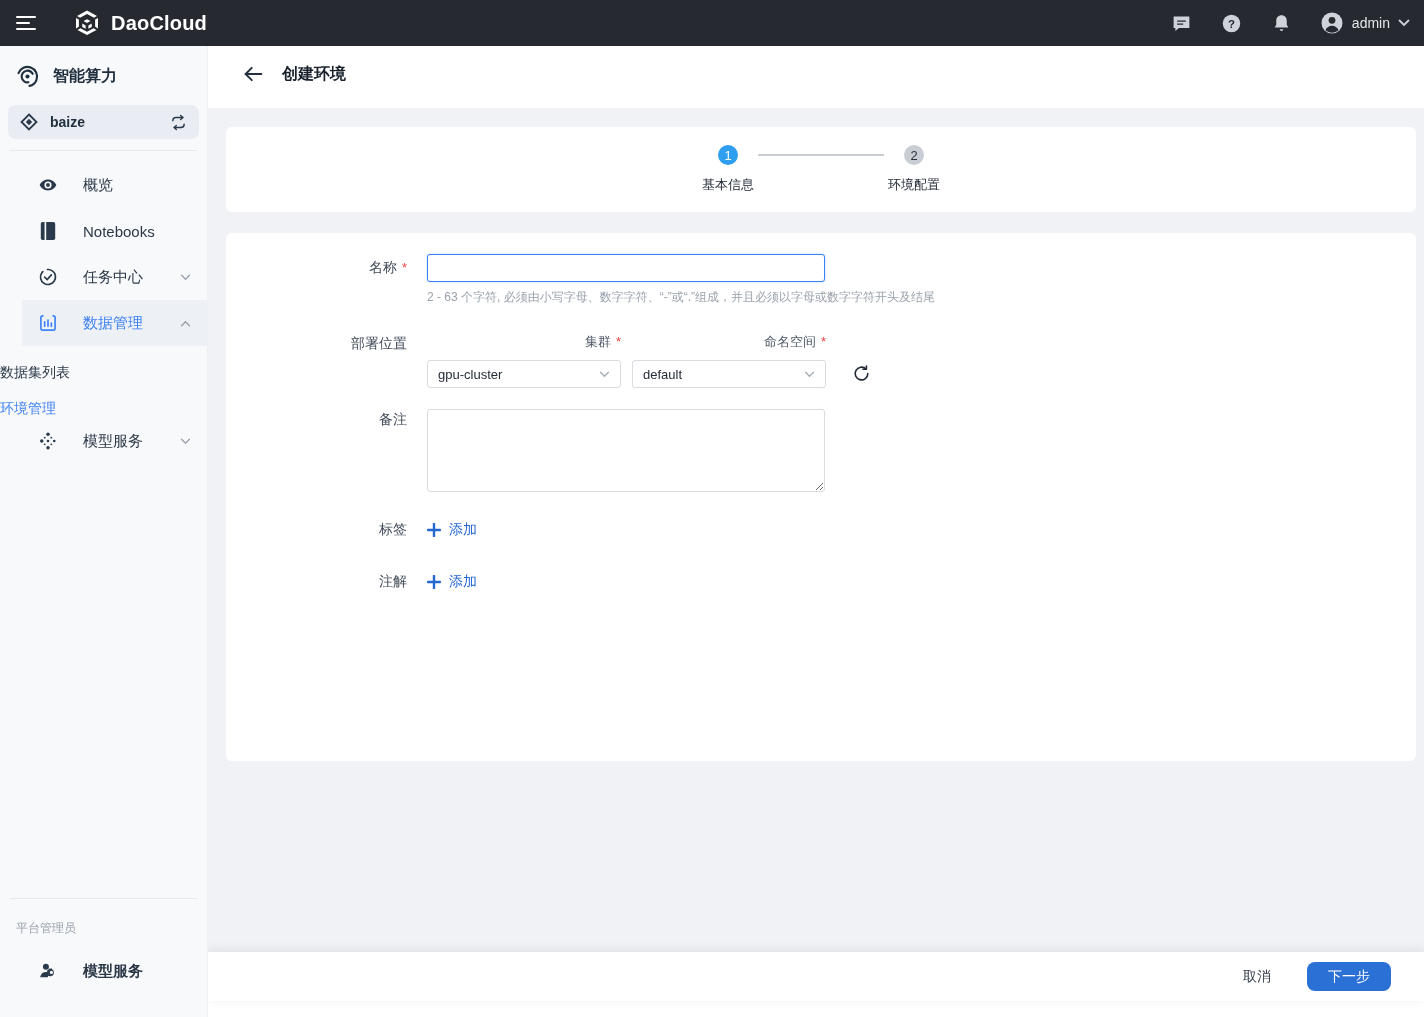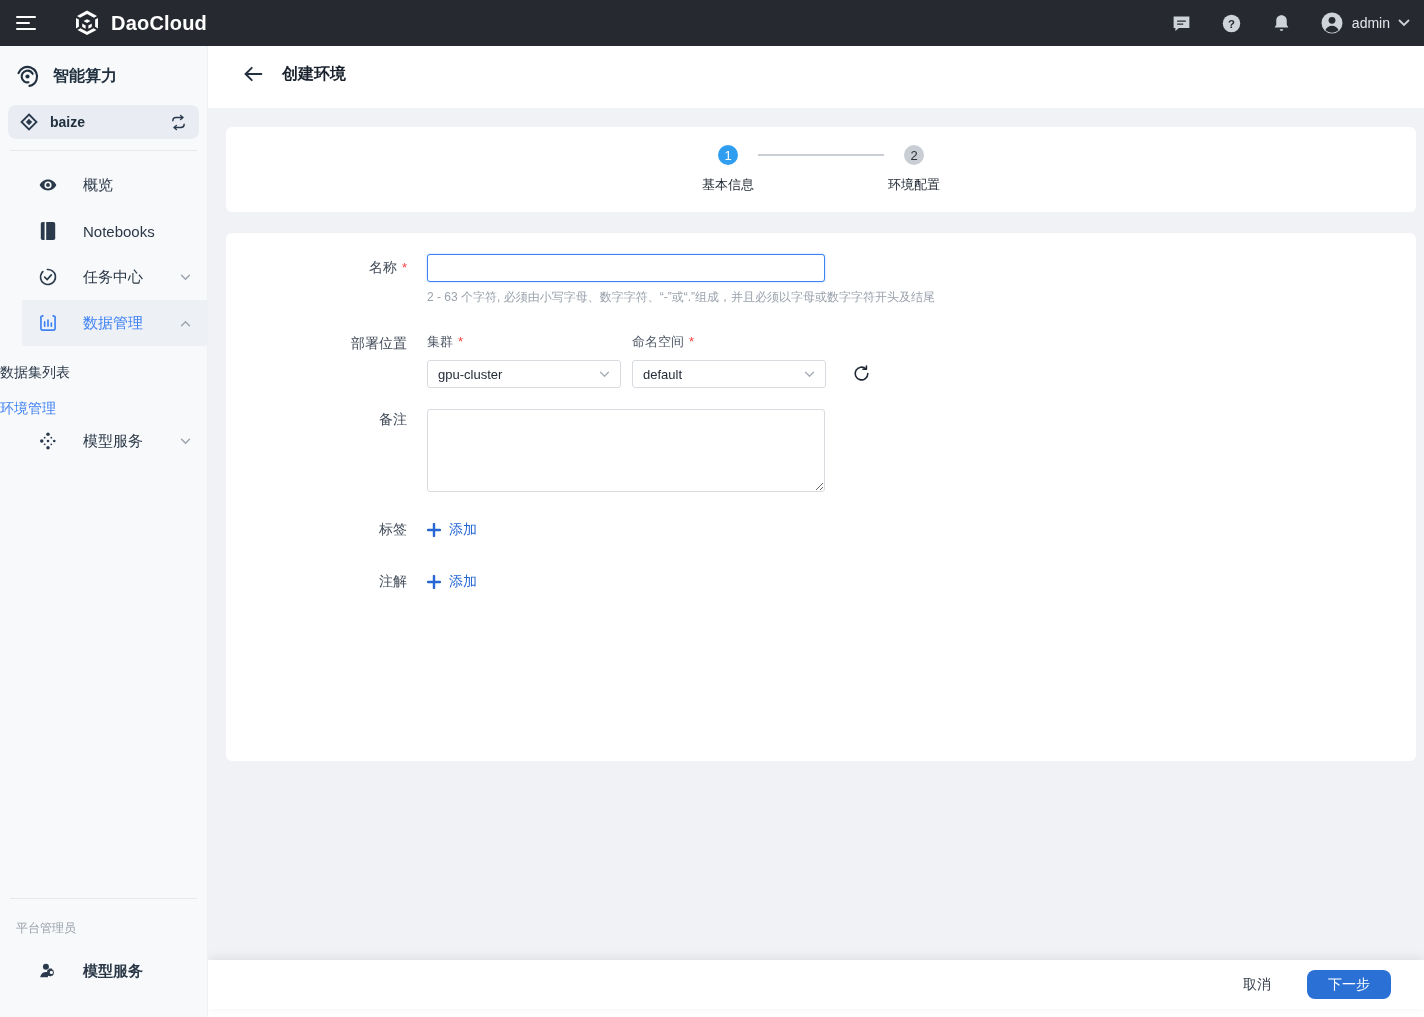--- a/index.html
+++ b/index.html
@@ -97,41 +97,41 @@
   .text-input {
     width:398px; height:28px; border:1px solid #3b82f6; border-radius:3px;
     padding:0 10px; font-size:13px; color:#242c38; outline:none;
     box-shadow:0 0 2px rgba(59,130,246,.45);
     font-family:"Liberation Sans","DejaVu Sans",sans-serif;
   }
   .help-text { margin:7px 0 0 201px; font-size:12px; color:#9aa2ac; }
   .row-deploy { margin-top:27px; align-items:flex-start; }
   .deploy-fields { display:flex; gap:11px; align-items:flex-end; }
   .field-group { display:flex; flex-direction:column; }
-  .field-label { font-size:13px; color:#4e5866; margin-bottom:9px; }
+  .field-label { font-size:13px; color:#4e5866; margin-bottom:9px;text-align:right; }
   .select-box {
     width:194px; height:28px; border:1px solid #d8dbe0; border-radius:3px; background:#fff;
     display:flex; align-items:center; padding:0 10px; cursor:pointer;
   }
   .select-value { font-size:13px; color:#242c38; flex:1; }
   .select-box .chev { color:#a6adb6; }
   .refresh-btn { width:22px; height:22px; margin-left:13px; margin-bottom:4px; display:flex; align-items:center; justify-content:center; cursor:pointer; color:#1f2733; }
   .row-note { margin-top:21px; align-items:flex-start; }
   .note-area {
     width:398px; height:83px; border:1px solid #d8dbe0; border-radius:3px;
     padding:6px 10px; font-size:13px; color:#242c38; resize:both; outline:none;
     font-family:"Liberation Sans","DejaVu Sans",sans-serif;
   }
   .row-labels { margin-top:29px; }
   .row-annotations { margin-top:34px; }
   .add-btn { display:flex; align-items:center; gap:8px; cursor:pointer; color:#2667d4; font-size:14px; }
 
   
   .footer-bar {
-    position:absolute; left:208px; right:0; bottom:8px; height:49px; background:#ffffff;
+    position:absolute; left:208px; right:0; bottom:16px; height:49px; background:#ffffff;
     box-shadow:0 -2px 10px rgba(31,35,41,.09);
     display:flex; align-items:center; justify-content:flex-end; gap:36px; padding-right:33px; z-index:15;
   }
   .cancel-btn { font-size:14px; color:#36404c; cursor:pointer; }
   .next-btn {
     height:29px; padding:0 21px; border:none; border-radius:8px; background:#2b70d5;
     color:#ffffff; font-size:14px; cursor:pointer; display:flex; align-items:center;
     font-family:"Liberation Sans","DejaVu Sans",sans-serif;
   }
 </style>

